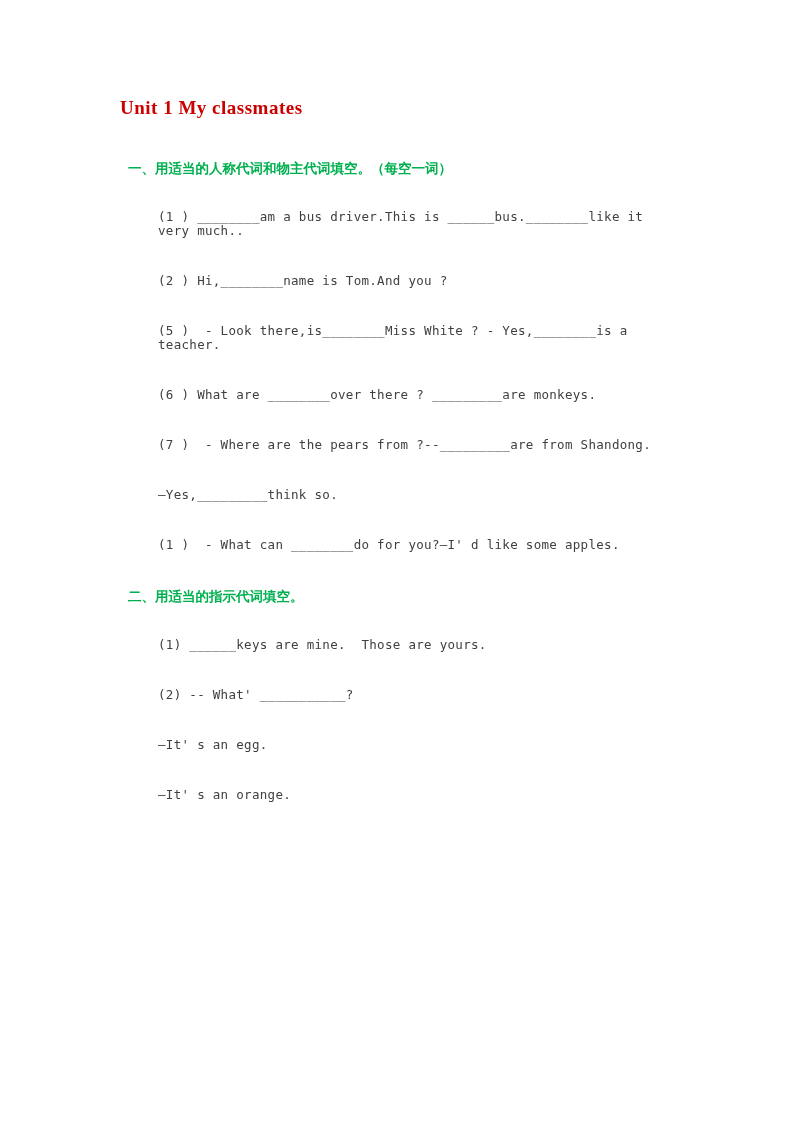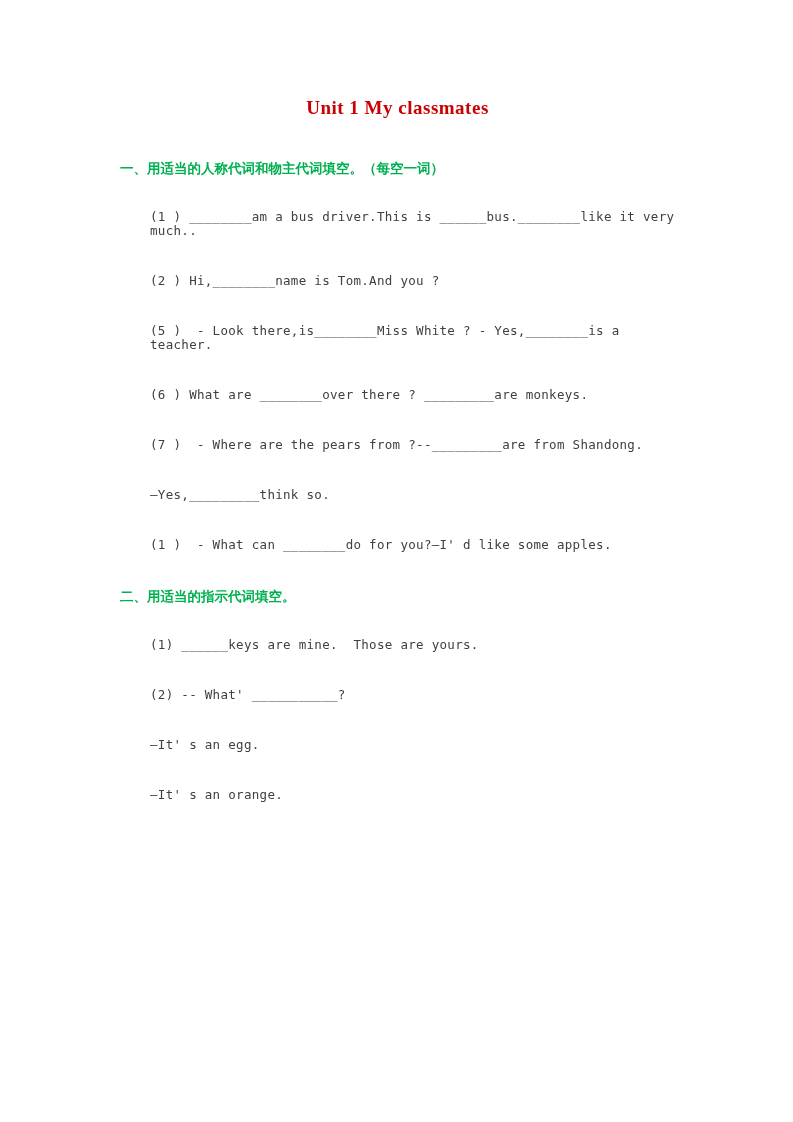--- a/index.html
+++ b/index.html
@@ -14,21 +14,21 @@
     margin: 0 auto;
     background: #ffffff;
     box-sizing: border-box;
     padding: 96px 118px 0 120px;
     font-family: "DejaVu Sans Mono", "Liberation Mono", monospace;
     color: #404040;
     overflow: hidden;
   }
   .doc-title {
     margin: 0 0 40px 0;
-    text-align: center;
+    text-align: left;
     font-family: "Liberation Serif", "DejaVu Serif", serif;
     font-weight: bold;
     font-size: 19px;
     line-height: 24px;
     color: #cc0000;
     letter-spacing: 0.5px;
   }
   .section-heading {
     margin: 0 0 34px 0;
     font-family: "DejaVu Sans", "Liberation Sans", sans-serif;
@@ -40,21 +40,21 @@
   .exercise-line {
     margin: 0 0 36px 0;
     padding-left: 30px;
     font-size: 12.5px;
     line-height: 14px;
     white-space: pre-wrap;
     color: #404040;
     letter-spacing: 0.3px;
   }
   .exercise-section {
-    margin: 0;
+    margin: 8px;
   }
 </style>
 </head>
 <body>
 
 <div class="page">
 
   <h1 class="doc-title">Unit 1 My classmates</h1>
 
   <section class="exercise-section">

